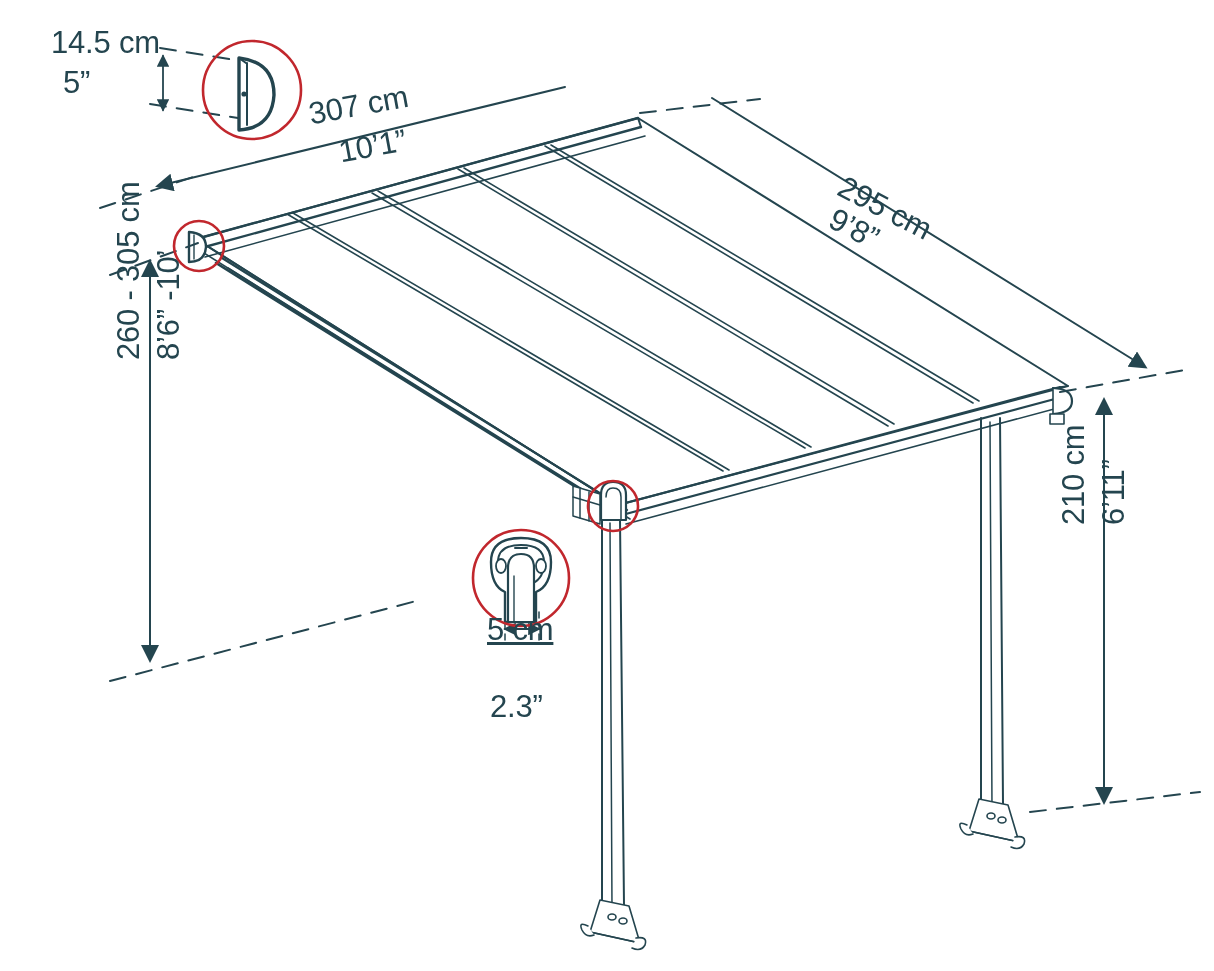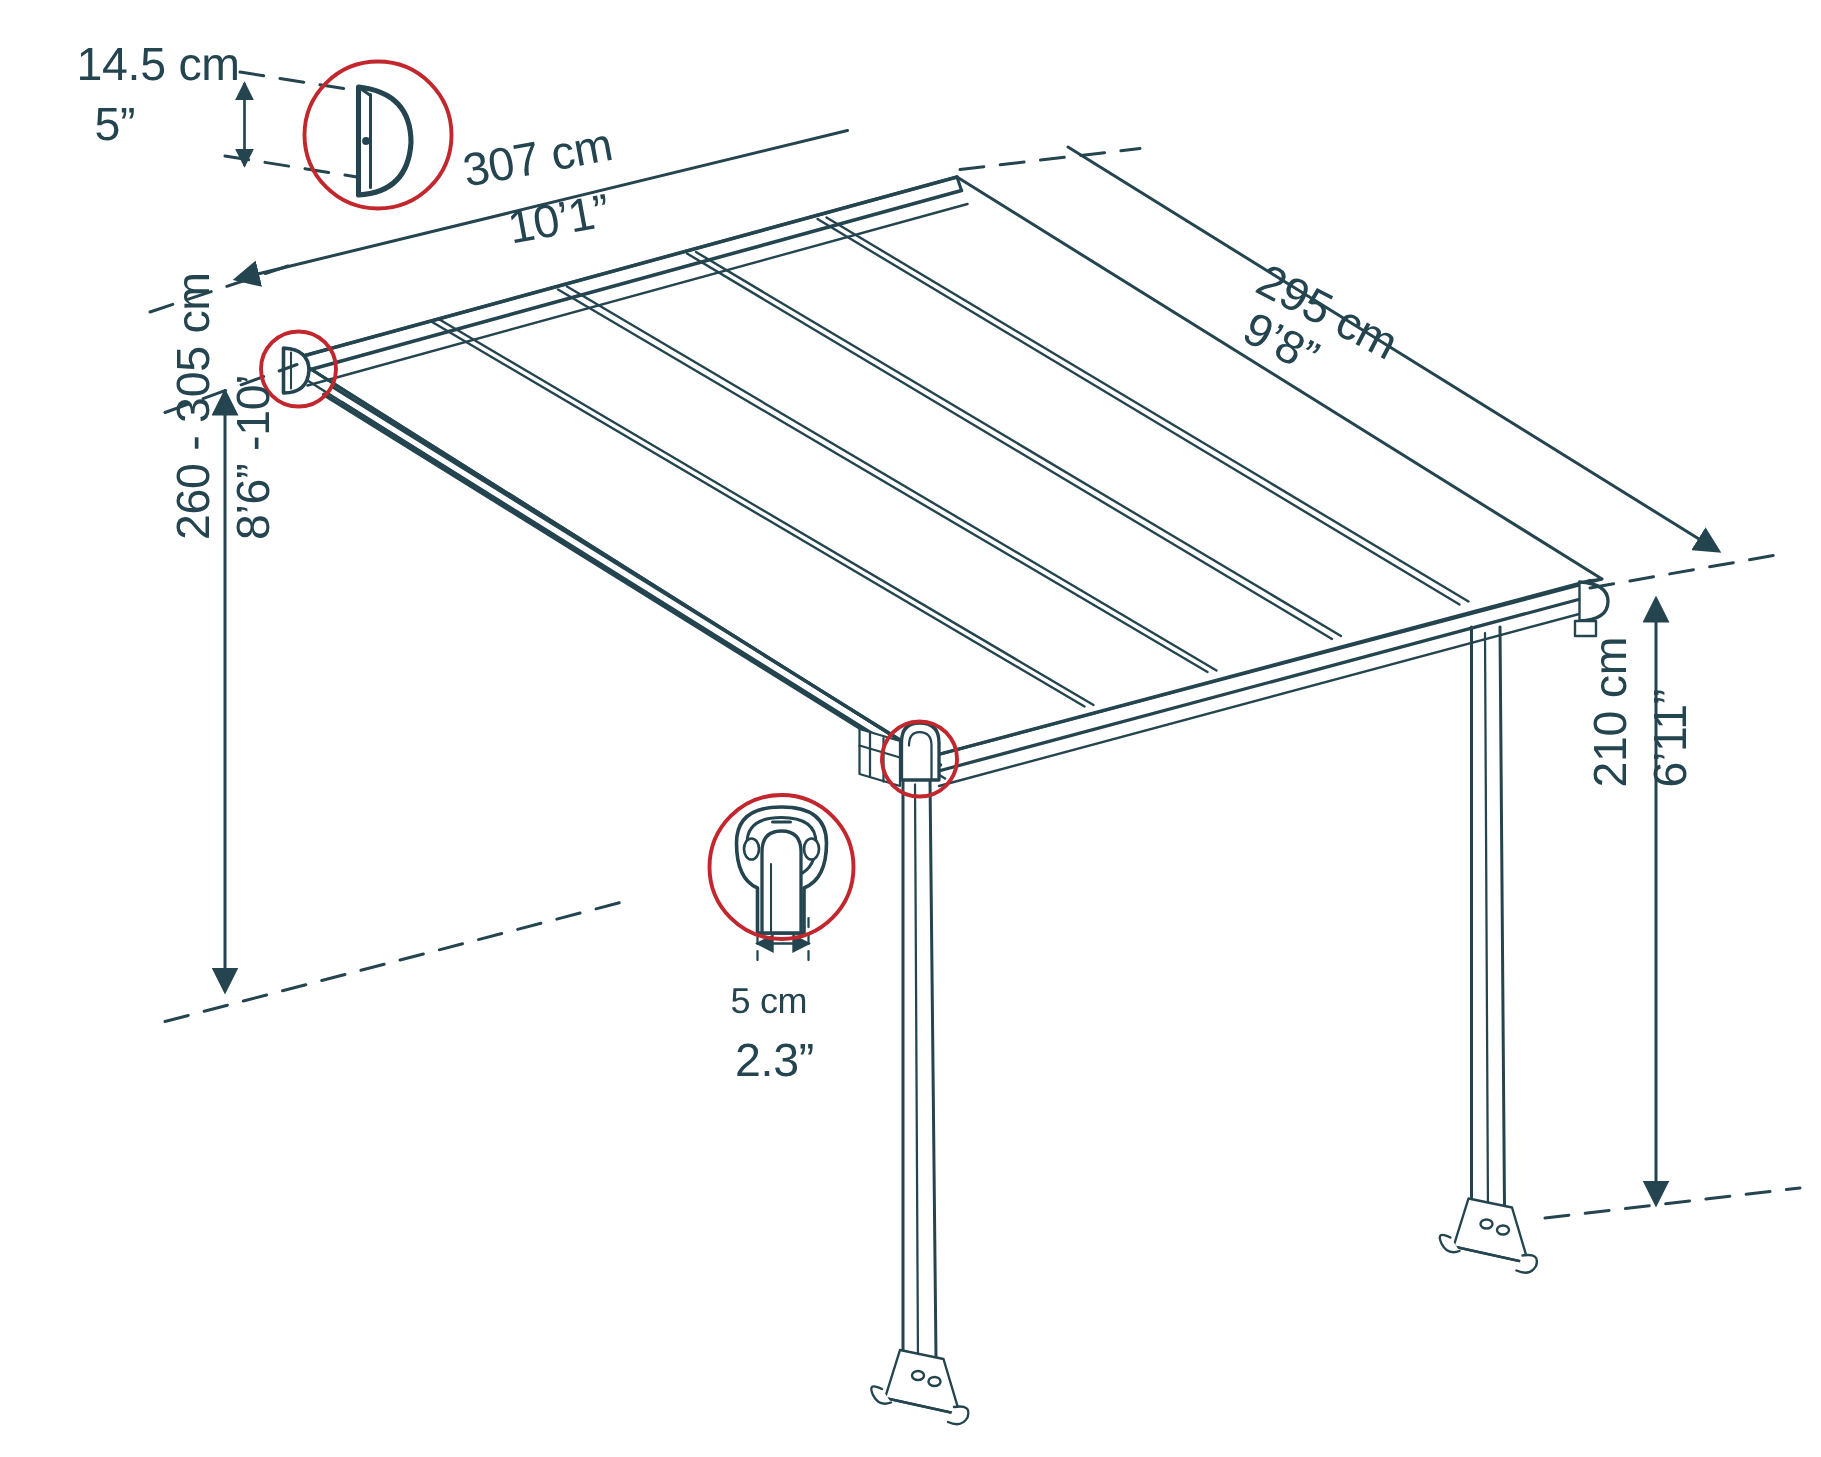--- a/index.html
+++ b/index.html
@@ -78,21 +78,21 @@
     transform-origin: left top;
     width: 140px;
   }
   .t-hfront-in {
     left: 1097px; top: 525px; font-size: 31px;
     transform: rotate(-90deg);
     transform-origin: left top;
     width: 140px;
   }
 
-  .t-post-cm { left: 487px; top: 655px; font-size: 24px; }
+  .t-post-cm { left: 487px; top: 613px; font-size: 31px; text-decoration: underline; }
   .t-post-in { left: 490px; top: 690px; font-size: 31px; }
 </style>
 </head>
 <body>
 
 <div id="stage">
 
   <svg id="drawing" viewBox="0 0 1214 971">
     <defs>
       <marker id="arrEnd" markerWidth="9" markerHeight="9" refX="7.5" refY="4.5" orient="auto">

